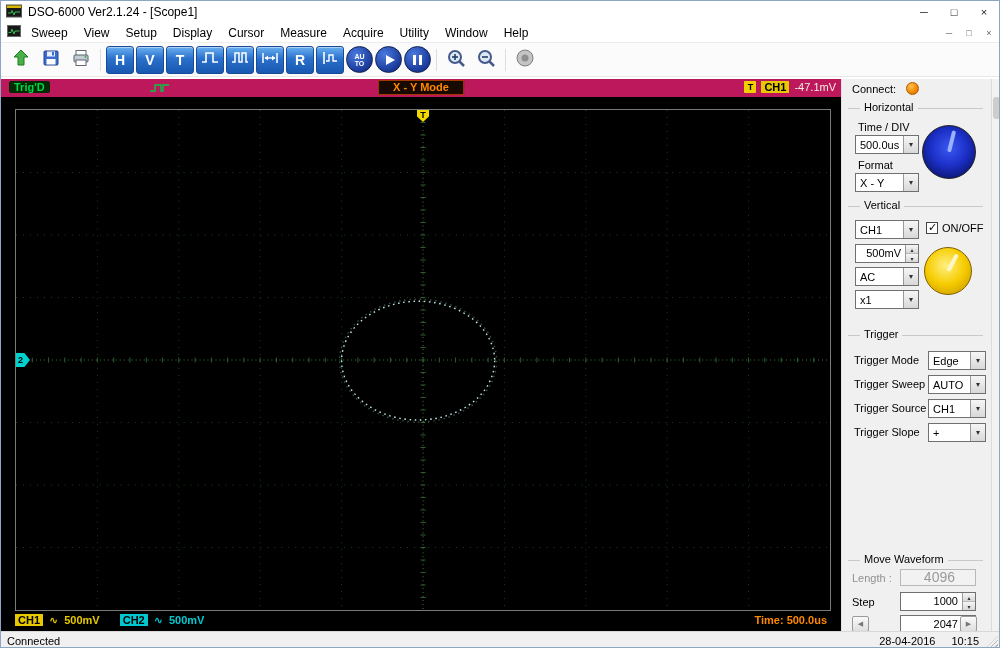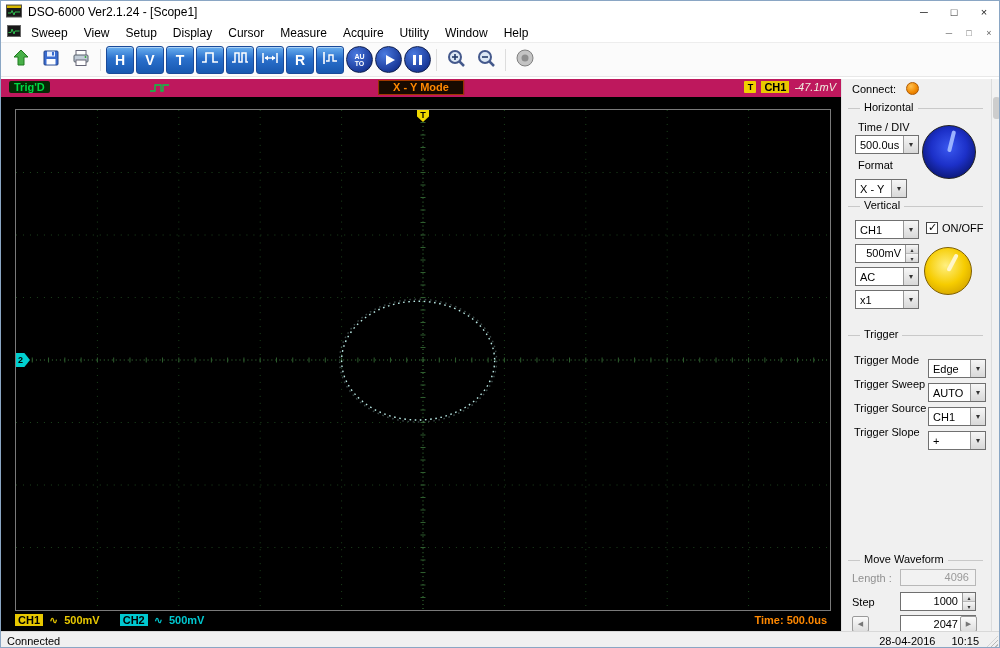--- a/index.html
+++ b/index.html
@@ -45,21 +45,21 @@
   .trig-status { position:absolute; left:8px; top:2px; color:#00d944; font-weight:700;
                  font-size:11px; background:#042a04; padding:0 5px; border-radius:2px; }
   .strip-pulse { position:absolute; left:148px; top:3px; }
   .mode-box { position:absolute; left:50%; transform:translateX(-50%); top:1px; height:15px;
               line-height:13px; border:1px solid #a03800; background:#180a00; color:#ff8800;
               font-size:11px; font-weight:700; padding:0 14px; }
   .strip-right { position:absolute; right:5px; top:2px; display:flex; align-items:center; gap:5px; }
   .trig-flag { width:12px; height:12px; background:#f0d000; color:#000; font-size:9px;
                font-weight:700; line-height:12px; text-align:center; border-radius:1px; display:inline-block; }
   .strip-src { background:#e8c800; color:#000; font-size:11px; font-weight:700; padding:0 3px; }
-  .strip-lvl { color:#f0f0e0; font-size:11px;font-style:italic; }
+  .strip-lvl { color:#f0f0e0; font-size:11px; }
 
   
   .scope { position:absolute; top:96px; left:0; width:840px; height:534px; background:#000; }
   .plot { position:absolute; left:14px; top:12px; width:816px; height:502px;
           border:1px solid #7a7a7a; background:#000; }
   .plot svg { display:block; width:100%; height:100%; }
   .marker-top { position:absolute; top:0px; left:calc(50% - 6px); width:12px; height:12px;
                 background:#f0d800; color:#000; font-size:9px; font-weight:700; text-align:center;
                 line-height:10px; clip-path:polygon(0 0,100% 0,100% 55%,50% 100%,0 55%); }
   .marker-left { position:absolute; left:0px; top:calc(50% - 7px); width:14px; height:14px;
@@ -108,24 +108,24 @@
                border:1px solid #222; }
   .knob.yellow { background:radial-gradient(circle at 45% 38%,#fff080,#f6cc00 50%,#d0a000 85%,#a87800);
                  border:1px solid #806000; }
   .knob-pointer { position:absolute; left:50%; top:8%; width:4px; height:42%; margin-left:-2px;
                   border-radius:2px; transform-origin:50% 100%; }
   .knob.blue .knob-pointer { background:#9ab2ff; transform:rotate(14deg); }
   .knob.yellow .knob-pointer { background:#fff6c8; transform:rotate(28deg); }
 
   .trow { position:absolute; left:12px; width:132px; height:19px; }
   .trow .plabel { top:3px; left:0; }
-  .trow .combo { left:74px; top:0; width:58px;margin-top:8px; }
+  .trow .combo { left:74px; top:0; width:58px; }
 
   .field-dis { position:absolute; height:17px; background:#f2f2f2; border:1px solid #b8b8b8;
-               color:#9a9a9a; text-align:right; padding-right:6px; line-height:15px; font-size:11px; }
+               color:#9a9a9a; text-align:right; padding-right:20px; line-height:15px; font-size:14px; }
   .mvbtn { position:absolute; width:17px; height:16px; background:linear-gradient(#fafafa,#dedede);
            border:1px solid #9a9a9a; font-size:7px; color:#777; display:flex; align-items:center;
            justify-content:center; border-radius:2px; }
 
   
   .vscroll { position:absolute; top:78px; left:990px; width:10px; height:552px; background:#f2f2f2;
              border-left:1px solid #dcdcdc; }
   .vthumb { position:absolute; top:18px; left:1px; width:7px; height:22px; background:#cdcdcd;
             border-radius:3px; }
 
@@ -426,21 +426,21 @@
 
     <div class="gsep" style="top:29px">
       <span class="glabel">Horizontal</span>
     </div>
     <span class="plabel" style="top:42px; left:16px">Time / DIV</span>
     <div class="combo" style="top:56px; left:13px; width:64px">
       <span class="combo-val">500.0us</span>
       <span class="combo-btn">▾</span>
     </div>
     <span class="plabel" style="top:80px; left:16px">Format</span>
-    <div class="combo" style="top:100px; left:13px; width:52px">
+    <div class="combo" style="top:94px; left:13px; width:64px">
       <span class="combo-val">X - Y</span>
       <span class="combo-btn">▾</span>
     </div>
     <div class="knob blue" style="top:46px; left:80px; width:54px; height:54px">
       <span class="knob-pointer"></span>
     </div>
 
     <div class="gsep" style="top:127px">
       <span class="glabel">Vertical</span>
     </div>

